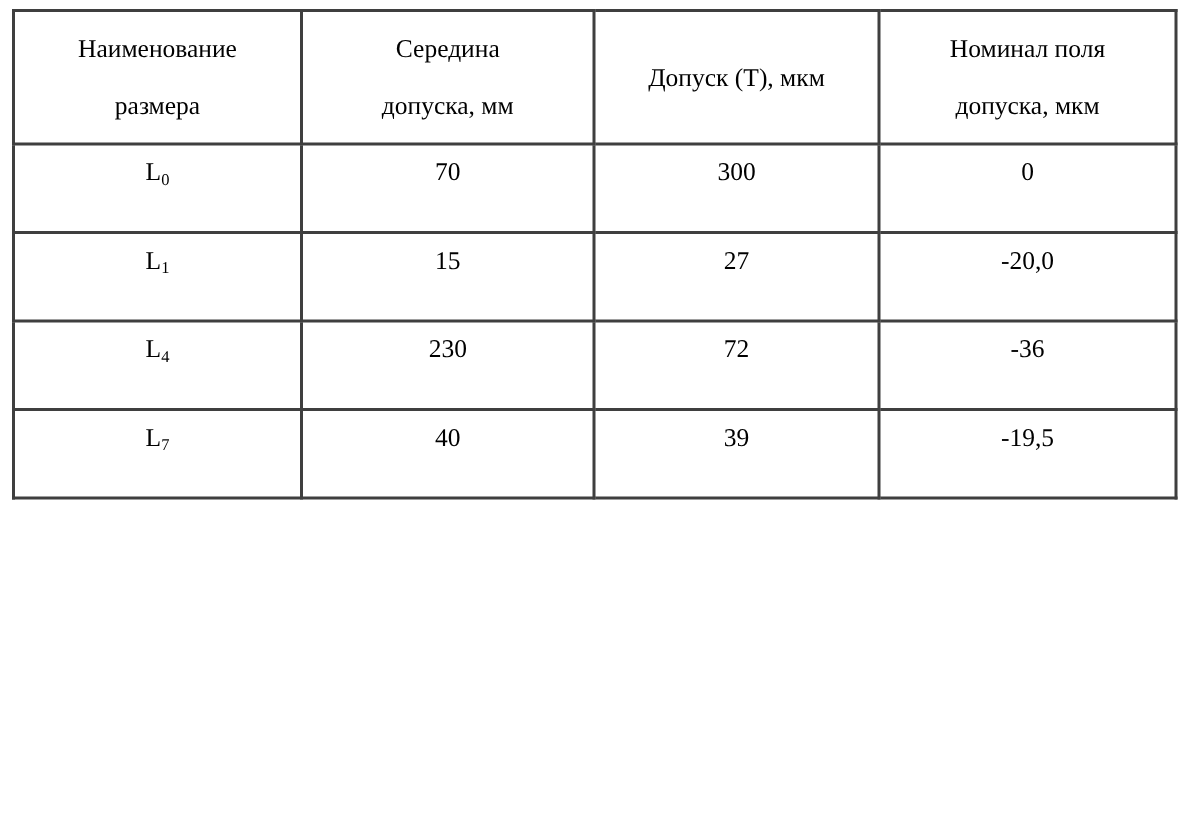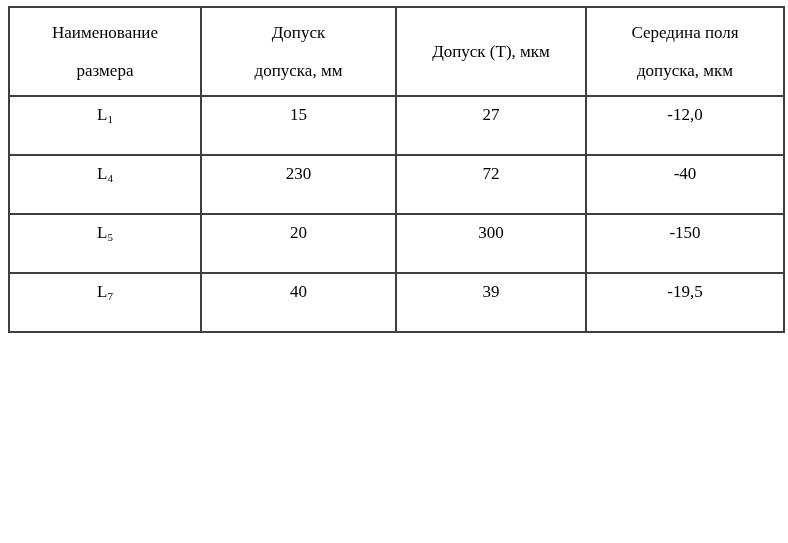--- a/index.html
+++ b/index.html
@@ -73,49 +73,49 @@
         <col class="c3">
         <col class="c4">
     </colgroup>
     <tbody>
         <tr class="header-row">
       <th>
         <span class="hline">Наименование</span>
         <span class="hline">размера</span>
       </th>
       <th>
-        <span class="hline">Допуск</span>
+        <span class="hline">Середина</span>
         <span class="hline">допуска, мм</span>
       </th>
       <th>
         <span class="hline">Допуск (Т), мкм</span>
       </th>
       <th>
-        <span class="hline">Середина поля</span>
+        <span class="hline">Номинал поля</span>
         <span class="hline">допуска, мкм</span>
       </th>
     </tr>
 
     <tr class="data-row">
+      <td><span>L</span><sub>0</sub></td>
+      <td>70</td>
+      <td>300</td>
+      <td>0</td>
+    </tr>
+    <tr class="data-row">
       <td><span>L</span><sub>1</sub></td>
       <td>15</td>
       <td>27</td>
-      <td>-12,0</td>
+      <td>-20,0</td>
     </tr>
     <tr class="data-row">
       <td><span>L</span><sub>4</sub></td>
       <td>230</td>
       <td>72</td>
-      <td>-40</td>
-    </tr>
-    <tr class="data-row">
-      <td><span>L</span><sub>5</sub></td>
-      <td>20</td>
-      <td>300</td>
-      <td>-150</td>
+      <td>-36</td>
     </tr>
     <tr class="data-row">
       <td><span>L</span><sub>7</sub></td>
       <td>40</td>
       <td>39</td>
       <td>-19,5</td>
     </tr>
   </tbody>
     </table>
 </div>

